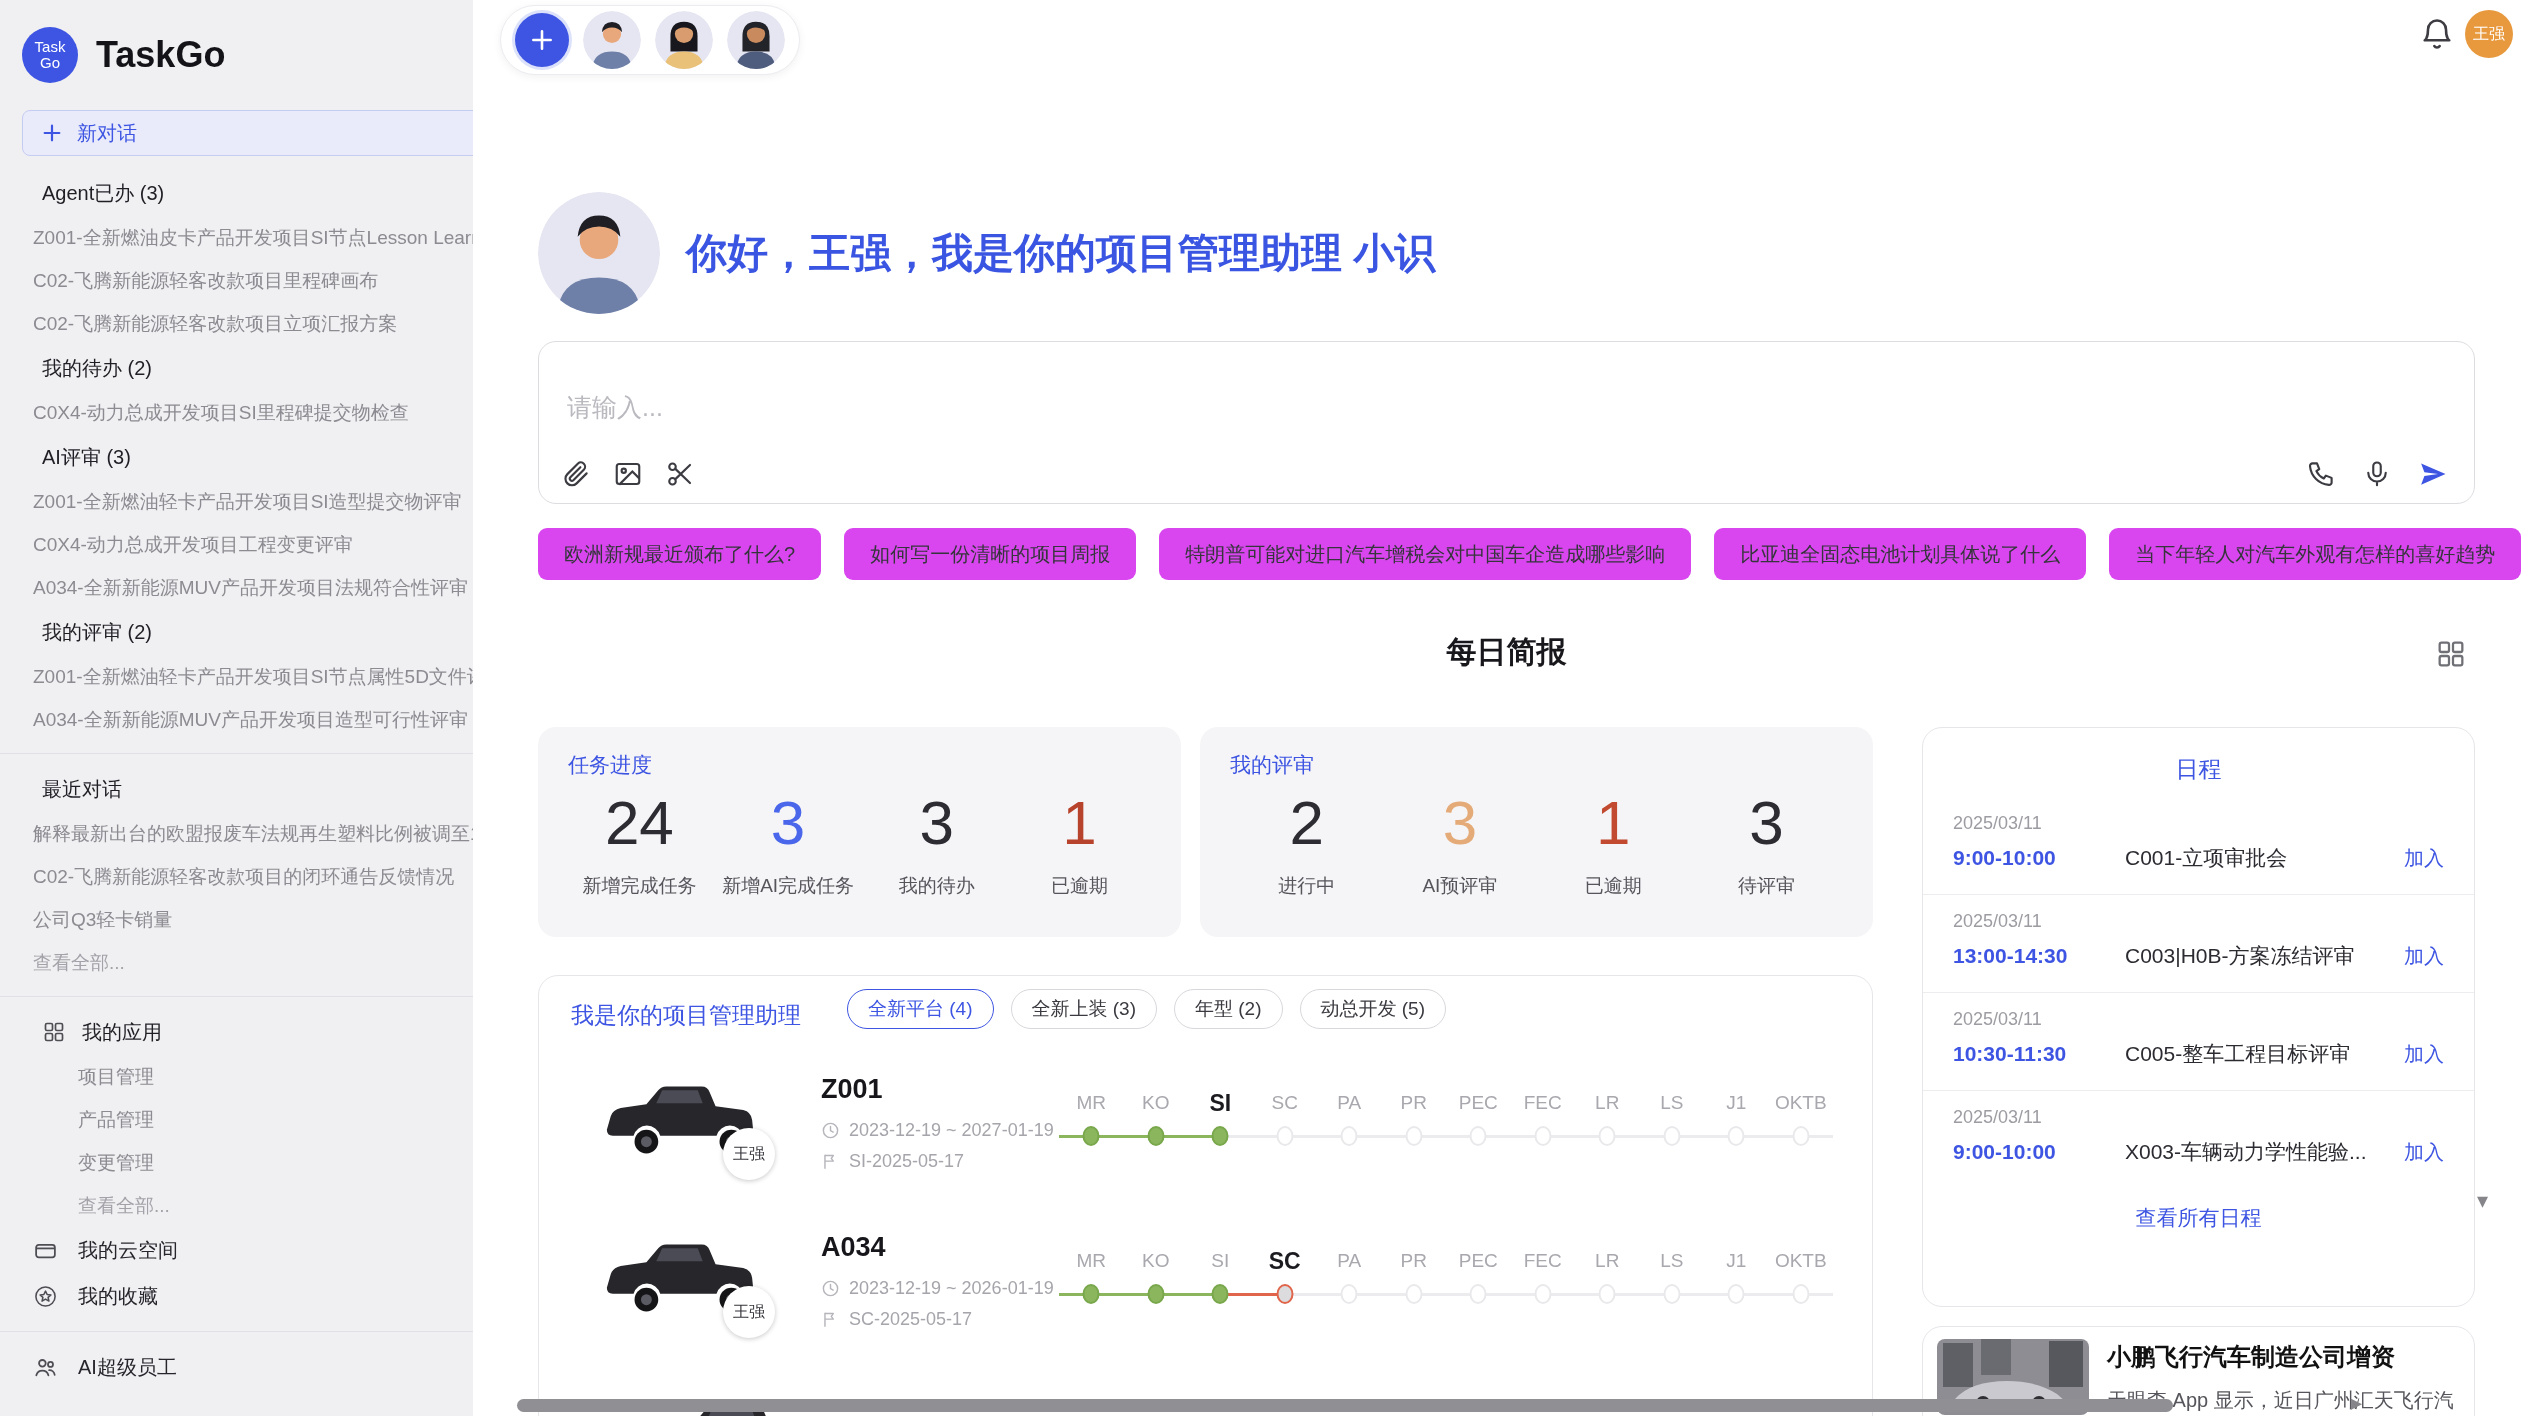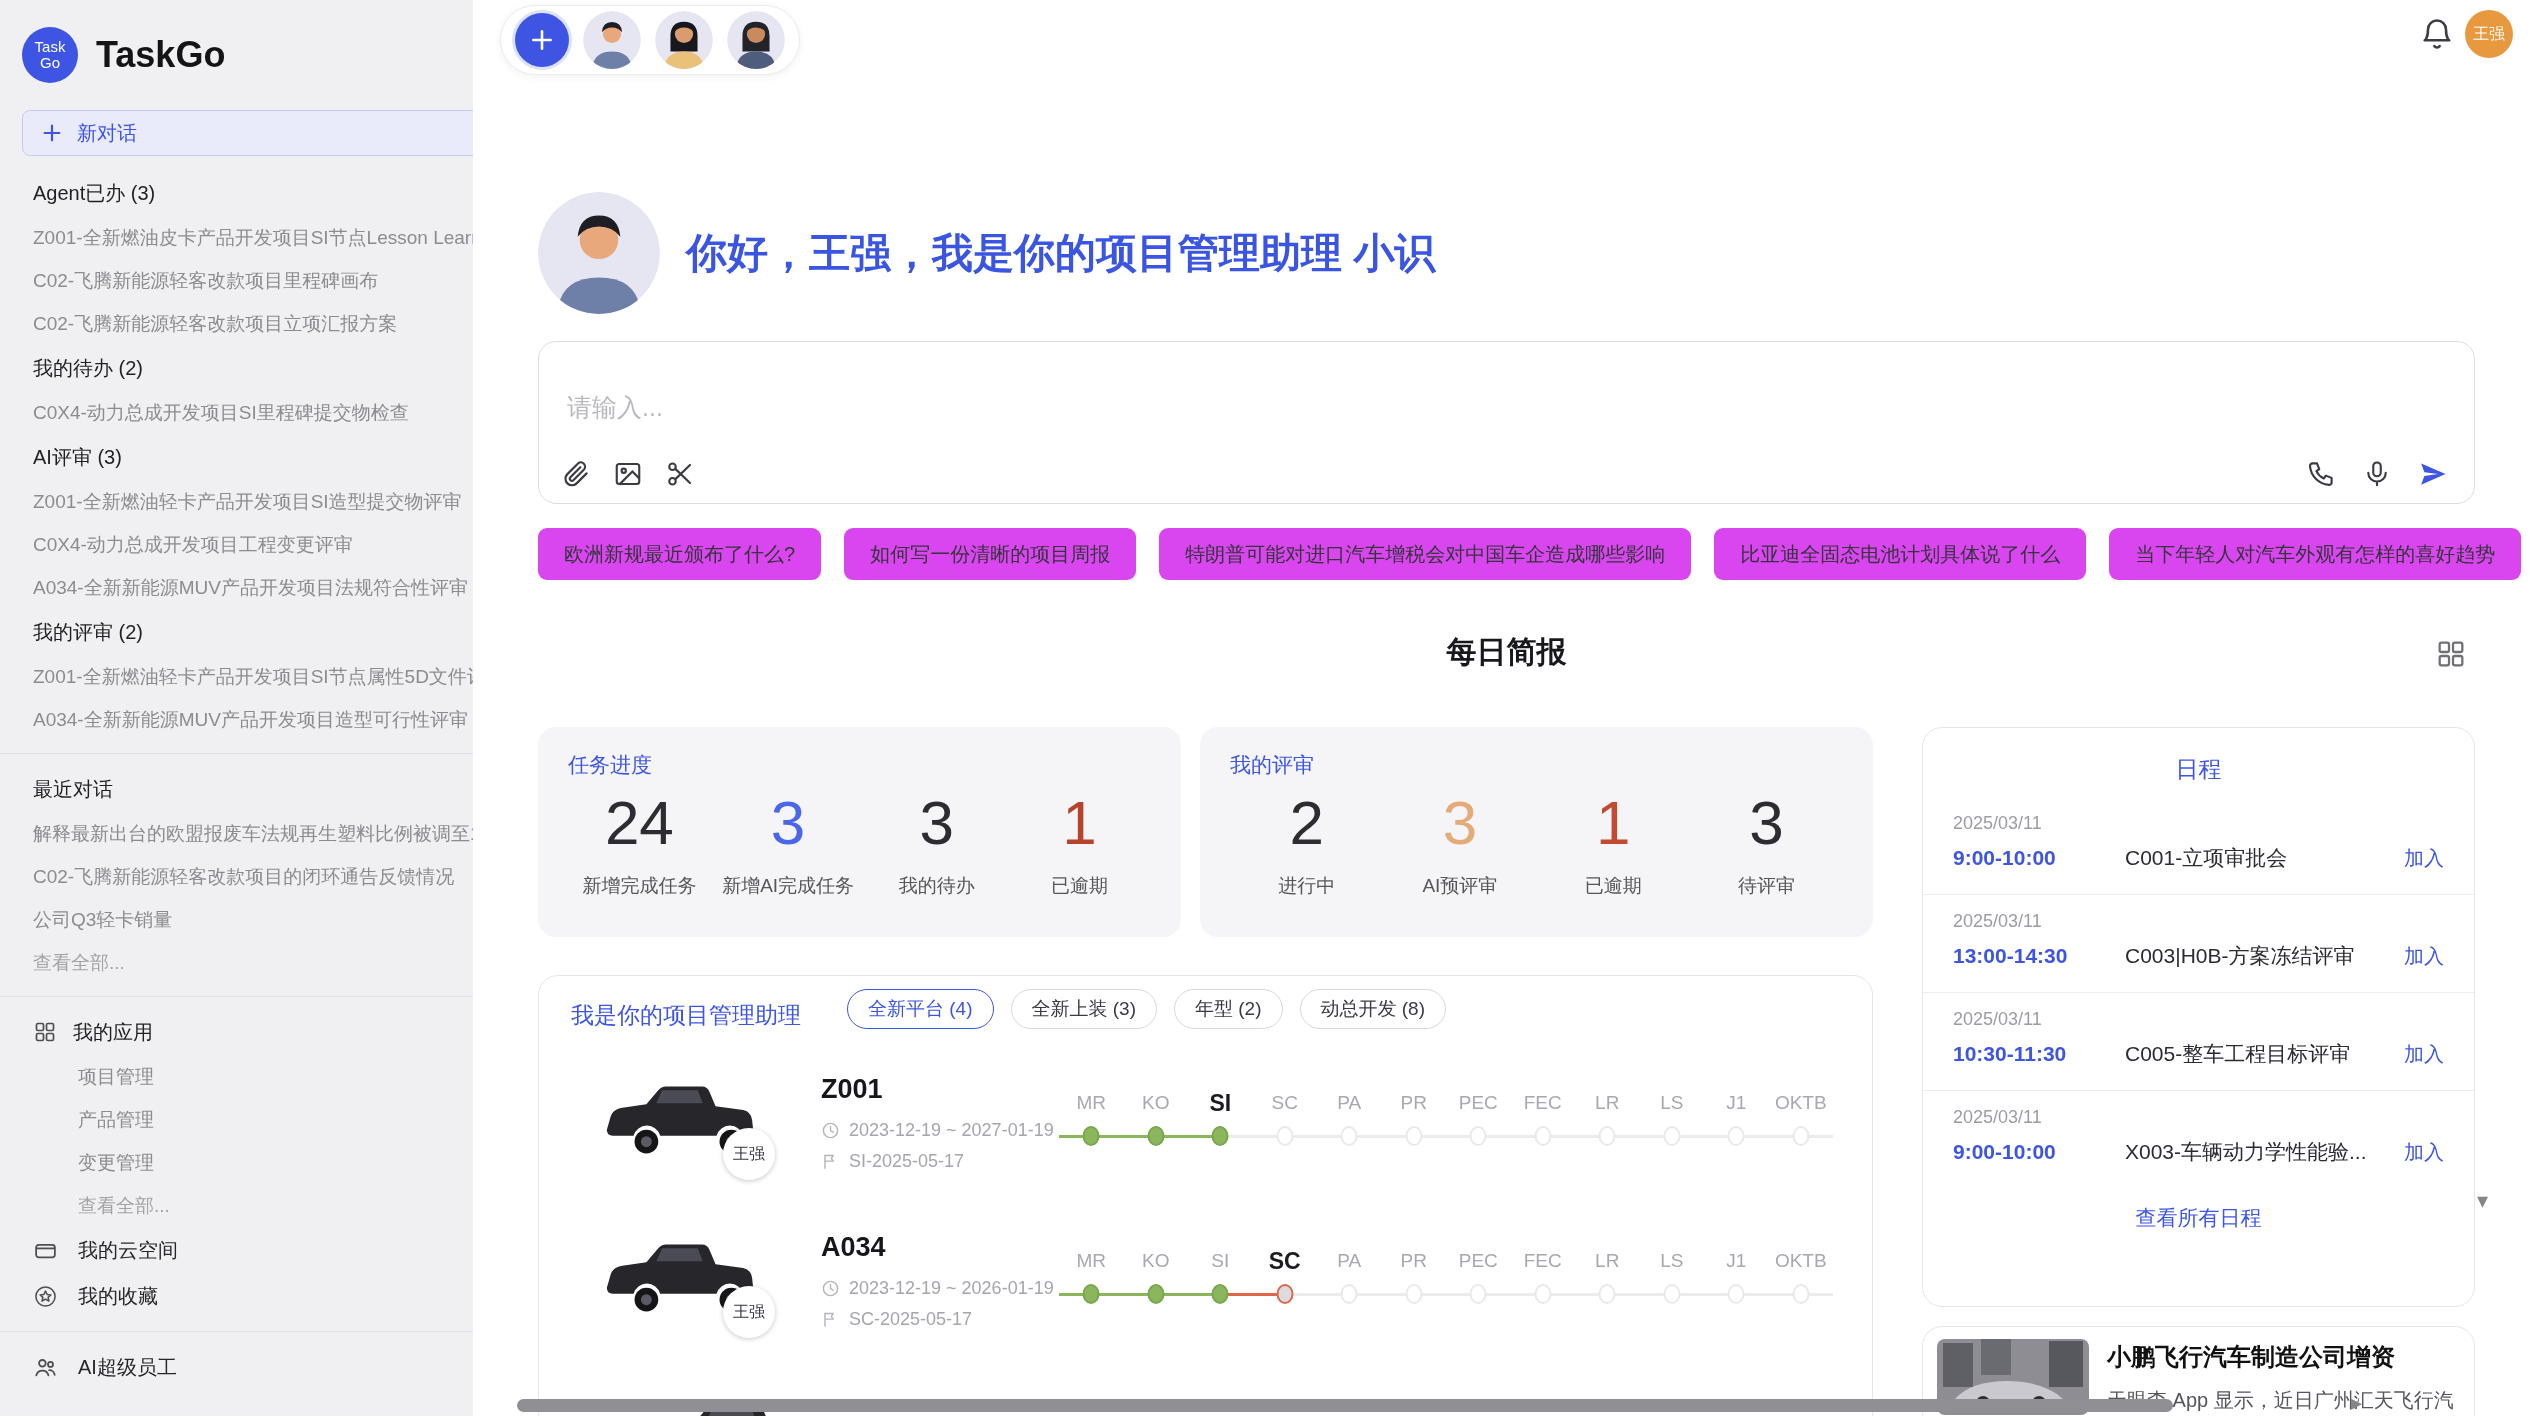--- a/index.html
+++ b/index.html
@@ -12,21 +12,21 @@
   .logo-circle{width:56px;height:56px;border-radius:50%;background:#3d55e2;color:#fff;
                display:flex;flex-direction:column;align-items:center;justify-content:center;
                font-size:15px;line-height:16px;font-weight:500;}
   .logo-title{font-size:36px;font-weight:700;color:#141418;margin-left:18px;flex:1;}
   .collapse-btn{width:40px;height:32px;color:#97979d;cursor:pointer;}
   .new-chat{margin:0 18px 14px 22px;height:44px;border:1px solid #c5ccf2;background:#e9ebfb;
             border-radius:8px;display:flex;align-items:center;gap:14px;padding:0 18px;cursor:pointer;}
   .new-chat .plus{width:22px;height:22px;color:#3d55e2;}
   .new-chat span{color:#3d55e2;font-size:20px;}
   .sb-head{display:flex;align-items:center;justify-content:space-between;height:46px;
-           padding:0 24px 0 33px;font-size:20px;font-weight:500;color:#1f1f25;cursor:pointer;}
+           padding:0 24px 0 33px;font-size:20px;font-weight:500;color:#1f1f25;cursor:pointer;margin-left:9px;}
   .sb-head .chev{width:22px;height:22px;color:#6c6c72;}
   .sb-item{height:43px;line-height:43px;padding:0 20px 0 33px;font-size:19px;color:#8b8b91;
            white-space:nowrap;overflow:hidden;text-overflow:ellipsis;cursor:pointer;}
   .sb-item.viewall{color:#a2a2a8;}
   .sb-div{border-top:1px solid #e1e1e5;margin:12px 0;}
   .sb-row{display:flex;align-items:center;gap:20px;height:46px;padding:0 24px 0 33px;
           font-size:20px;color:#26262c;cursor:pointer;}
   .sb-row .ric{width:25px;height:25px;color:#4d4d54;flex:none;}
   .sb-row .grow{flex:1;}
   .sb-sub{padding-left:78px;}
@@ -418,21 +418,21 @@
           </div>
         </div>
       </div>
 
     <div class="dash-card">
       <div class="dash-title">我是你的项目管理助理</div>
       <div class="dash-pills" id="dash-pills">
           <div class="pill active">全新平台 (4)</div>
           <div class="pill">全新上装 (3)</div>
           <div class="pill">年型 (2)</div>
-          <div class="pill">动总开发 (8)</div>
+          <div class="pill">动总开发 (5)</div>
         </div>
       <div id="dash-projects">
           <div class="truck" style="left: 56px; top: 92px;">
             <svg viewBox="0 0 170 100" width="100%" height="100%">
               <path fill="#26262b" d="M12 62l4-14q2-6 10-8l26-4 12-14q3-4 8-4h36q6 0 8 6l6 14 28 4q8 2 9 10l1 10q0 6-6 6h-4a14 14 0 00-27 0H66a14 14 0 00-27 0H18q-6 0-6-6z"></path>
               <path fill="#4b4b55" d="M68 22h36l5 13H62z"></path>
               <circle cx="52" cy="74" r="12" fill="#151518"></circle>
               <circle cx="52" cy="74" r="5.5" fill="#5b5b63"></circle>
               <circle cx="138" cy="74" r="12" fill="#151518"></circle>
               <circle cx="138" cy="74" r="5.5" fill="#5b5b63"></circle>

